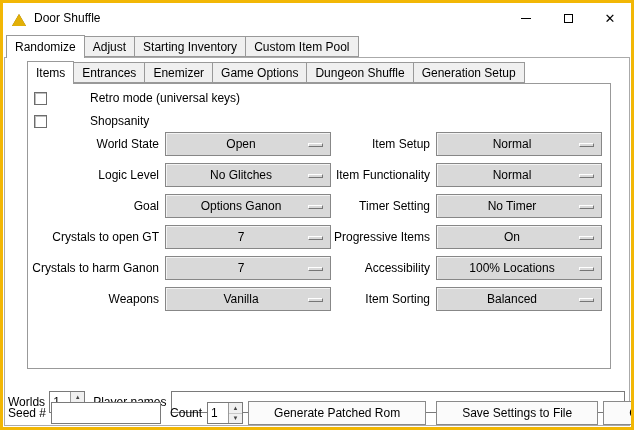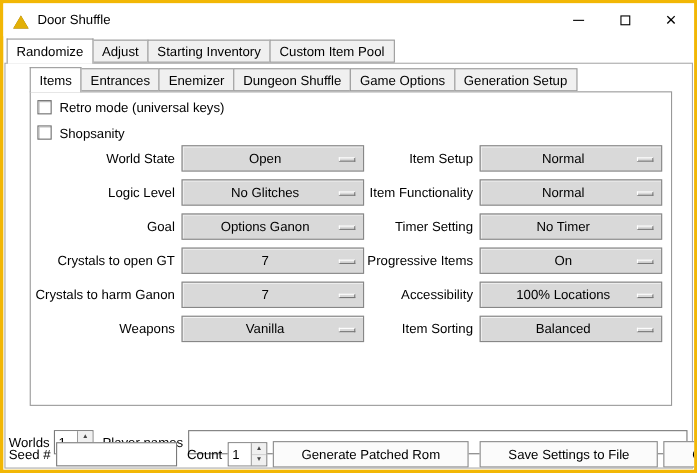--- a/index.html
+++ b/index.html
@@ -32,21 +32,21 @@
     border:1px solid #999; margin-right:-1px; white-space:nowrap; cursor:default; }
   .tab.selected { height:23px; line-height:22px; background:#fff; border-bottom:none; z-index:4; position:relative; }
 
   
   .outer-pane { position:absolute; top:54px; left:1px; right:1px; bottom:1px;
     background:#fff; border:1px solid #aaa; z-index:1; }
   .inner-pane { position:absolute; top:80px; left:24px; width:584px; height:286px;
     background:#fff; border:1px solid #999; z-index:2; }
 
   
-  .cb-row { position:absolute; left:6px; display:flex; align-items:flex-start; }
+  .cb-row { position:absolute; left:6px; display:flex; align-items:flex-end;gap:36px; }
   .cb-row.r1 { top:7px; } .cb-row.r2 { top:30px; }
   .checkbox { width:13px; height:13px; background:#fff; border:1px solid #6d6d6d;
     box-shadow:inset 1px 1px 0 #bdbdbd; cursor:default; }
   .cb-label { margin-left:7px; }
 
   
   .frow { position:absolute; left:2px; right:8px; height:24px; display:flex; align-items:center; }
   .frow.r0{top:48px}.frow.r1{top:79px}.frow.r2{top:110px}.frow.r3{top:141px}.frow.r4{top:172px}.frow.r5{top:203px}
   .fl { width:135px; text-align:right; padding-right:6px; }
   .fr { flex:1; text-align:right; padding-right:6px; }
@@ -106,22 +106,22 @@
     <div class="tab">Starting Inventory</div>
     <div class="tab">Custom Item Pool</div>
   </div>
 
   <div class="outer-pane"></div>
 
   <div class="tabs sub-tabs">
     <div class="tab selected">Items</div>
     <div class="tab">Entrances</div>
     <div class="tab">Enemizer</div>
+    <div class="tab">Game Options</div>
     <div class="tab">Dungeon Shuffle</div>
-    <div class="tab">Game Options</div>
     <div class="tab">Generation Setup</div>
   </div>
 
   <div class="inner-pane">
 
     <div class="cb-row r1">
       <span class="checkbox"></span>
       <span class="cb-label">Retro mode (universal keys)</span>
     </div>
     <div class="cb-row r2">

